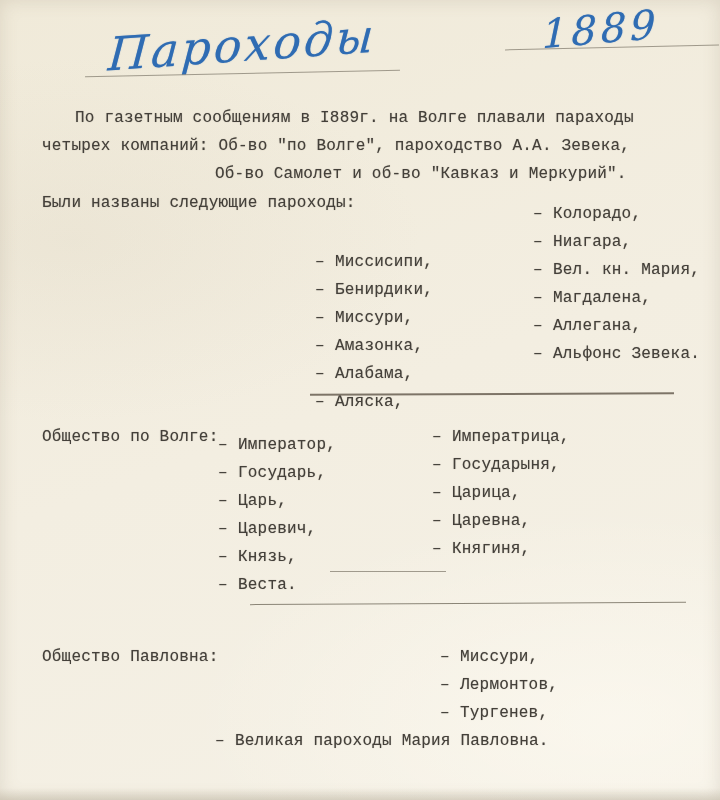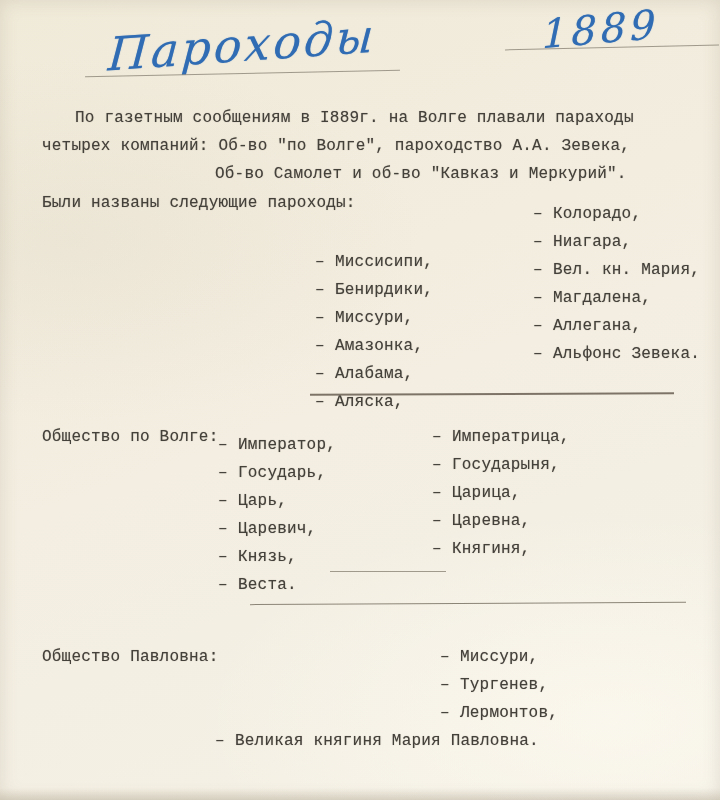--- a/index.html
+++ b/index.html
@@ -86,16 +86,16 @@
   <div class="rule" id="sep1"></div>
 
   <div class="typed" id="sec1-label"><div class="trow"><span>Общество по Волге:</span></div></div>
   <div class="typed" id="sec1-col0"><div class="trow"><span class="dash">–</span><span>Император,</span></div><div class="trow"><span class="dash">–</span><span>Государь,</span></div><div class="trow"><span class="dash">–</span><span>Царь,</span></div><div class="trow"><span class="dash">–</span><span>Царевич,</span></div><div class="trow"><span class="dash">–</span><span>Князь,</span></div><div class="trow"><span class="dash">–</span><span>Веста.</span></div></div>
   <div class="typed" id="sec1-col1"><div class="trow"><span class="dash">–</span><span>Императрица,</span></div><div class="trow"><span class="dash">–</span><span>Государыня,</span></div><div class="trow"><span class="dash">–</span><span>Царица,</span></div><div class="trow"><span class="dash">–</span><span>Царевна,</span></div><div class="trow"><span class="dash">–</span><span>Княгиня,</span></div></div>
 
   <div class="rule thin" id="shortline"></div>
   <div class="rule" id="sep2"></div>
 
   <div class="typed" id="sec2-label"><div class="trow"><span>Общество Павловна:</span></div></div>
-  <div class="typed" id="sec2-col1"><div class="trow"><span class="dash">–</span><span>Миссури,</span></div><div class="trow"><span class="dash">–</span><span>Тургенев,</span></div><div class="trow"><span class="dash">–</span><span>Лермонтов,</span></div></div>
-  <div class="typed" id="sec2-full"><div class="trow"><span class="dash">–</span><span>Великая княгиня Мария Павловна.</span></div></div>
+  <div class="typed" id="sec2-col1"><div class="trow"><span class="dash">–</span><span>Миссури,</span></div><div class="trow"><span class="dash">–</span><span>Лермонтов,</span></div><div class="trow"><span class="dash">–</span><span>Тургенев,</span></div></div>
+  <div class="typed" id="sec2-full"><div class="trow"><span class="dash">–</span><span>Великая пароходы Мария Павловна.</span></div></div>
 
 </div>
 
 </body></html>

